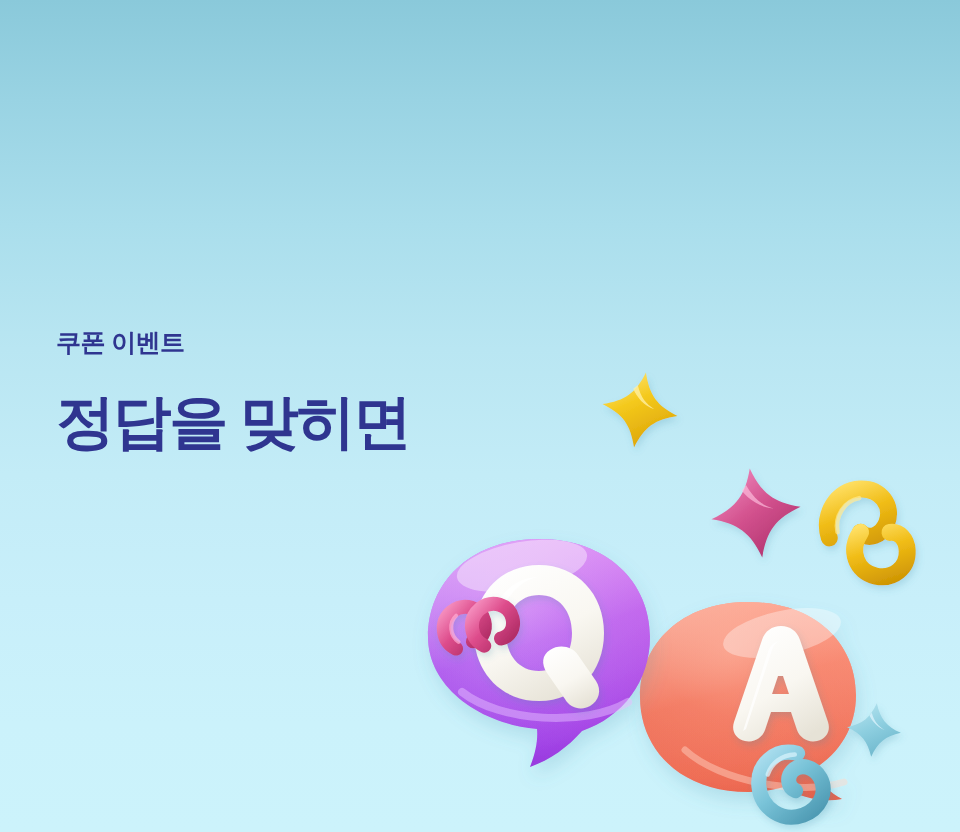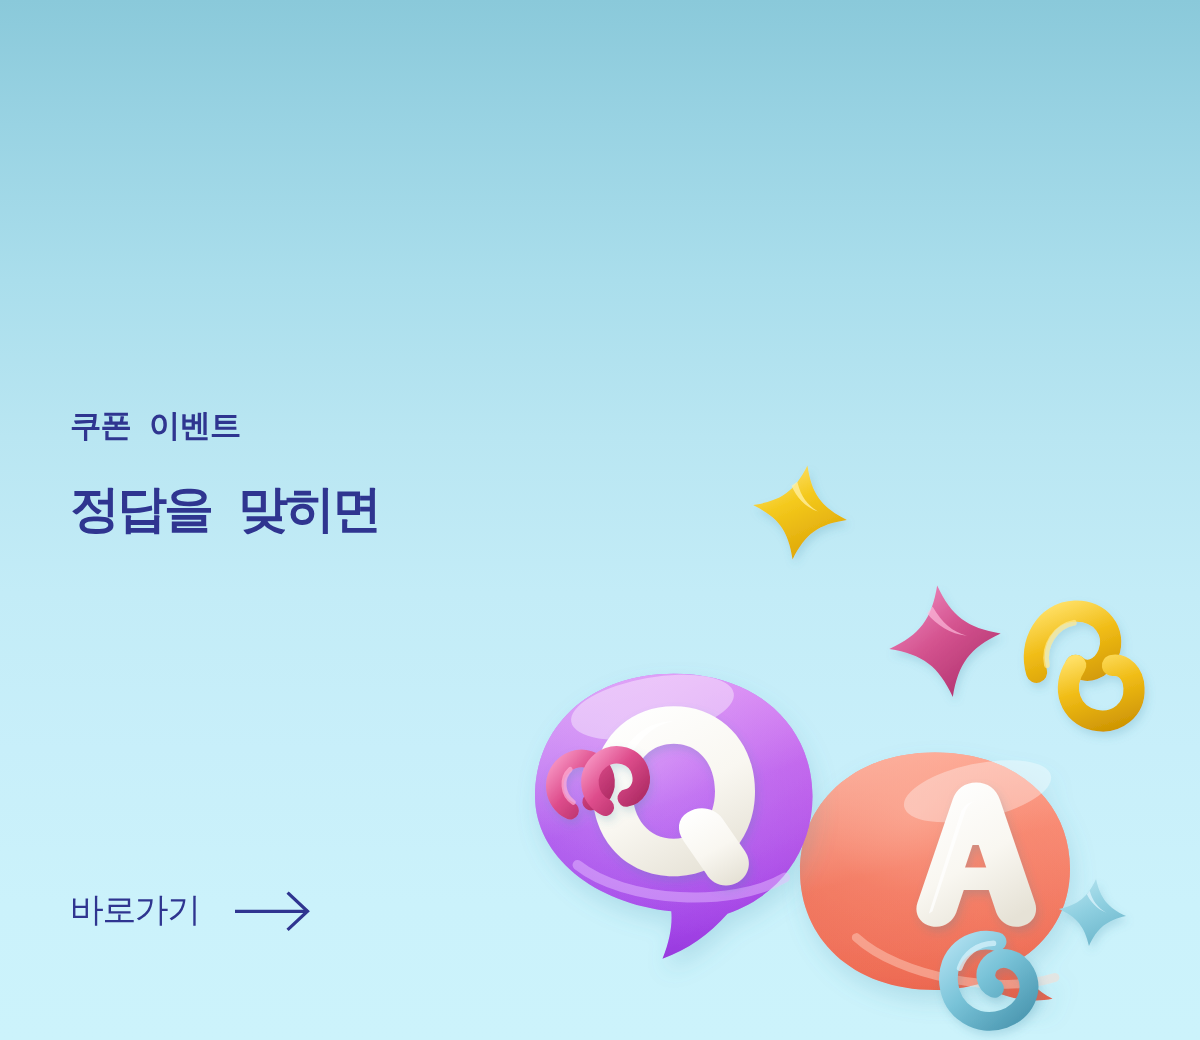--- a/index.html
+++ b/index.html
@@ -7,21 +7,21 @@
     margin: 0;
     padding: 0;
     background: #ffffff;
   }
 
   .banner {
     position: relative;
     width: 960px;
     height: 832px;
     overflow: hidden;
-    font-family: Liberation Mono, monospace;
+    font-family: Liberation Sans, sans-serif;
     background: linear-gradient(180deg,
         #8ac9da 0%,
         #99d3e3 12%,
         #aadeec 27%,
         #b9e6f2 42%,
         #c3ecf7 57%,
         #c8effa 72%,
         #cbf2fb 87%,
         #ccf3fb 100%);
   }
@@ -38,21 +38,21 @@
     font-size: 25px;
     font-weight: 700;
     letter-spacing: -0.6px;
     color: #2f3590;
     line-height: 1;
     margin: 0 0 34px 0;
   }
 
   .headline {
     margin: 0;
-    font-size: 40px;
+    font-size: 59px;
     font-weight: 700;
     line-height: 1.13;
     letter-spacing: -2.4px;
     color: #2f3590;
     white-space: nowrap;
   }
   .headline .hl-line { display: block; }
 
   
   .cta {
@@ -90,29 +90,20 @@
 <div class="banner">
 
   <div class="copy">
     <p class="eyebrow">쿠폰 이벤트</p>
 
     <h1 class="headline">
       <span class="hl-line">정답을 맞히면</span>
     </h1>
   </div>
 
-  <a class="cta" href="#">
-    <span class="cta-label">바로가기</span>
-    <span class="cta-arrow">
-      <svg width="62" height="34" viewBox="0 0 62 34" fill="none" aria-hidden="true">
-        <path d="M1 17 H57" stroke="#2f3590" stroke-width="2.6" stroke-linecap="square"></path>
-        <path d="M43 3 L58 17 L43 31" stroke="#2f3590" stroke-width="2.6" stroke-linecap="square" stroke-linejoin="miter" fill="none"></path>
-      </svg>
-    </span>
-  </a>
 
   <div class="illustration">
     <svg width="560" height="482" viewBox="0 0 560 482" aria-hidden="true">
       <defs>
 
         <radialGradient id="gPurple" cx="38%" cy="26%" r="82%">
           <stop offset="0%" stop-color="#c98cfb"></stop>
           <stop offset="38%" stop-color="#ad5ff2"></stop>
           <stop offset="78%" stop-color="#9c3fe8"></stop>
           <stop offset="100%" stop-color="#8b2fd6"></stop>

